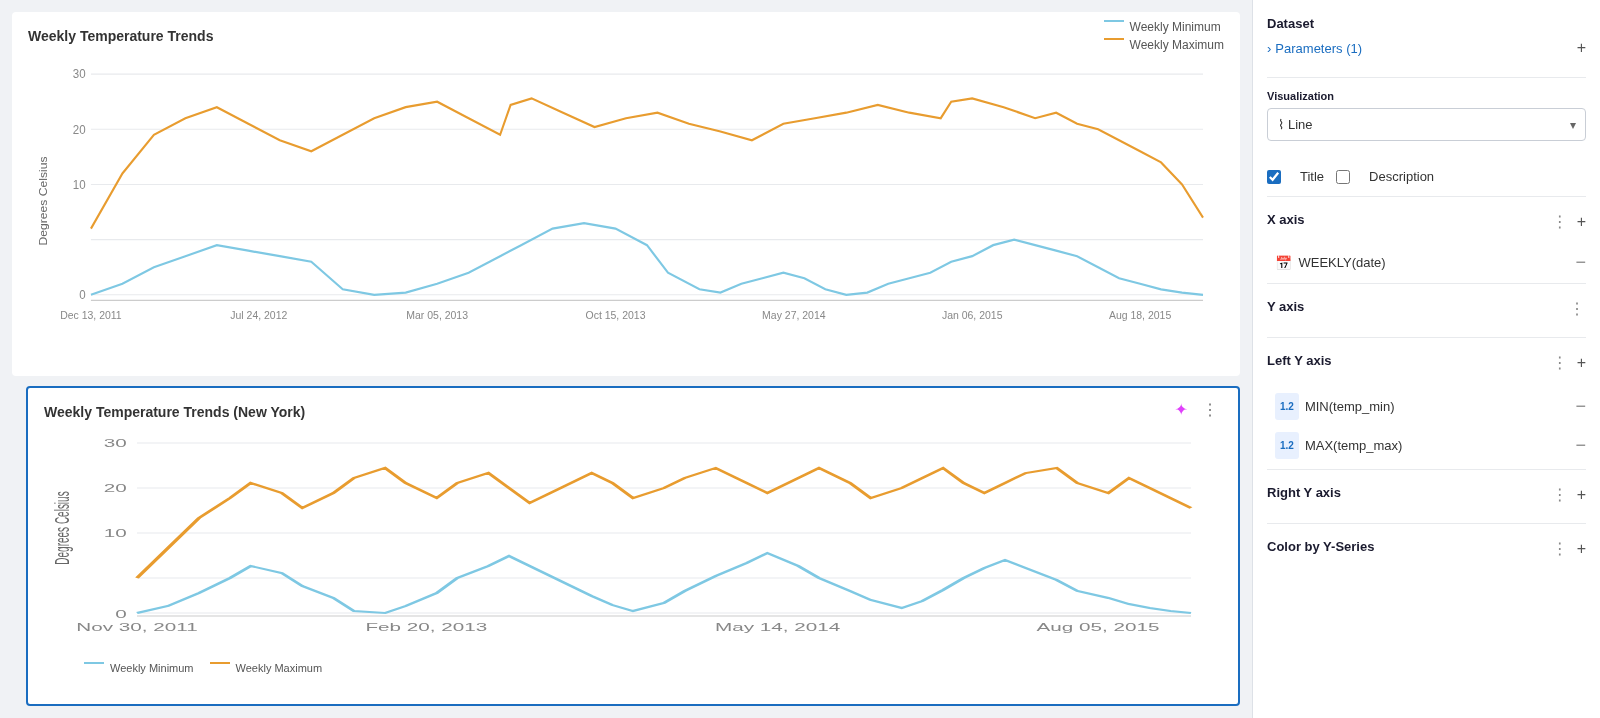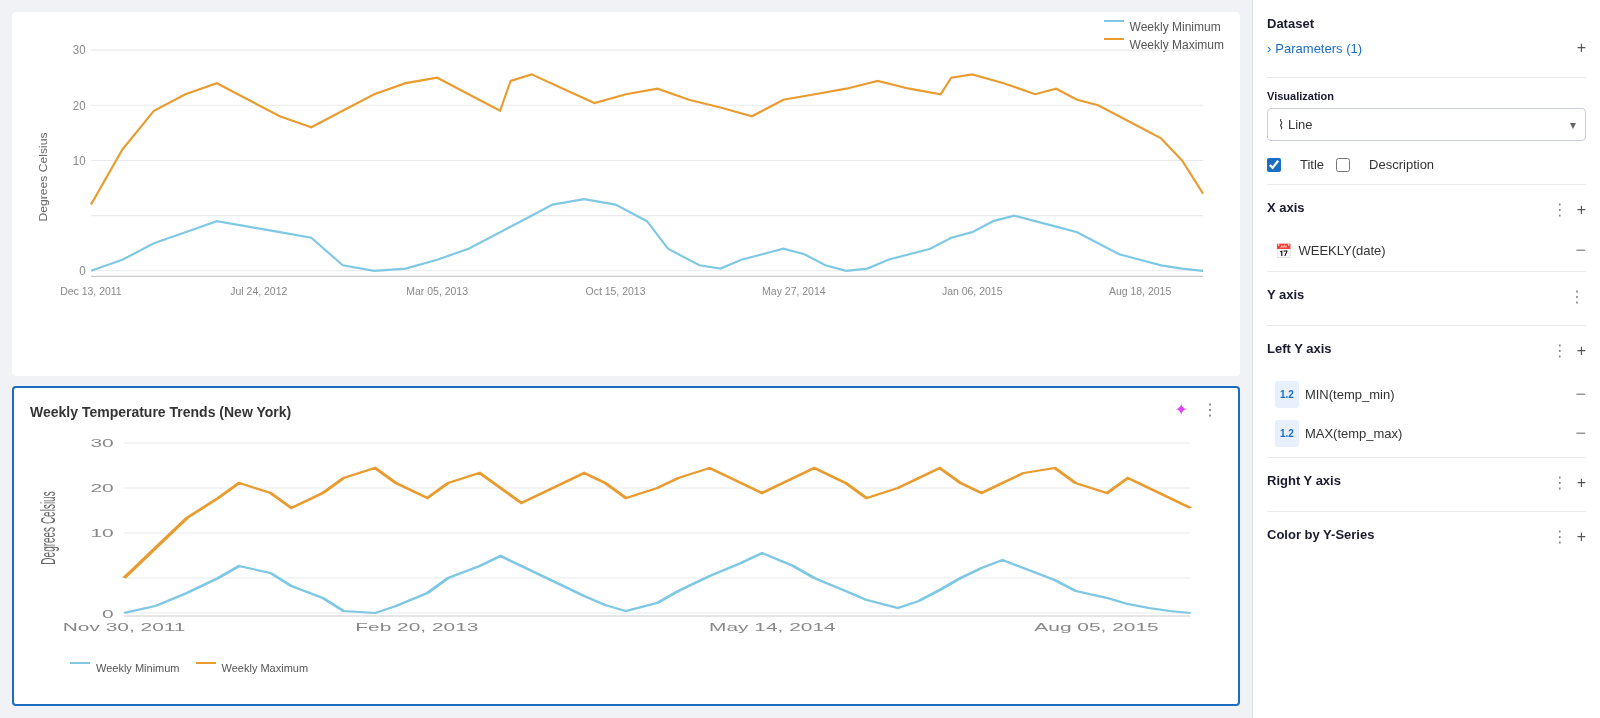--- a/index.html
+++ b/index.html
@@ -1,21 +1,21 @@
 <!DOCTYPE html>
 <html><head>
   <meta charset="utf-8">
   <style>
     * { box-sizing: border-box; margin: 0; padding: 0; }
     body { font-family: -apple-system, BlinkMacSystemFont, 'Segoe UI', sans-serif; background: #f0f2f5; display: flex; height: 718px; overflow: hidden; }
 
     .main-content { flex: 1; background: #f0f2f5; padding: 12px; display: flex; flex-direction: column; gap: 10px; min-width: 0; }
 
     .chart-container { background: #fff; border-radius: 4px; padding: 16px 16px 10px 16px; position: relative; flex: 1; }
-    .chart-container.selected { border: 2px solid #1a6dc0; flex: none; height: 320px; }
+    .chart-container.selected { border: 2px solid #1a6dc0; flex: none; height: 320px; margin-left: 14px; }
 
     .chart-title { font-size: 14px; font-weight: 600; color: #333; margin-bottom: 8px; }
 
     .chart-area { position: relative; width: 100%; height: calc(100% - 40px); }
 
     .chart-svg { width: 100%; height: 100%; }
 
     .legend { position: absolute; top: 8px; right: 16px; display: flex; flex-direction: column; gap: 4px; }
     .legend-item { display: flex; gap: 6px; font-size: 12px; color: #555; }
     .legend-line { width: 20px; height: 2px; }
@@ -42,21 +42,21 @@
     .params-label { font-size: 13px; color: #1a6dc0; display: flex; align-items: center; gap: 4px; font-weight: 500; cursor: pointer; }
     .icon-plus { font-size: 16px; color: #555; cursor: pointer; background: none; border: none; font-weight: 300; }
 
     .divider { border: none; border-top: 1px solid #e8eaed; margin: 6px 0 12px 0; }
 
     .section-row { display: flex; align-items: center; justify-content: space-between; margin-bottom: 6px; }
     .section-title { font-size: 11px; font-weight: 700; color: #1a1a2e; }
     .section-actions { display: flex; align-items: center; gap: 8px; }
     .dots-btn { background: none; border: none; cursor: pointer; font-size: 16px; color: #888; letter-spacing: 1px; }
 
-    .viz-select-wrapper { position: relative; margin-bottom: 16px; }
+    .viz-select-wrapper { position: relative; margin-bottom: 28px; }
     .viz-select-wrapper select { width: 100%; padding: 8px 32px 8px 10px; border: 1px solid #c9ced6; border-radius: 4px; font-size: 13px; appearance: none; background: #fff; color: #333; cursor: pointer; }
     .viz-select-wrapper::after { content: '▾'; position: absolute; right: 10px; top: 50%; transform: translateY(-50%); color: #666; pointer-events: none; font-size: 12px; }
 
     .title-desc-row { display: flex; align-items: center; gap: 12px; margin-bottom: 12px; }
     .checkbox-label { display: flex; align-items: center; gap: 19px; font-size: 13px; color: #333; cursor: pointer; }
     .checkbox-label input[type="checkbox"] { accent-color: #1a6dc0; width: 14px; height: 14px; }
 
     .axis-section { margin-bottom: 4px; }
     .axis-section-header { display: flex; align-items: flex-start; justify-content: space-between; padding: 15px 0; border-top: 1px solid #e8eaed; }
     .axis-section-title { font-size: 13px; font-weight: 600; color: #1a1a2e; }
@@ -66,20 +66,21 @@
     .axis-item-left .badge { background: #e8f0fe; color: #1a6dc0; border-radius: 3px; padding: 8px 5px; font-size: 10px; font-weight: 700; }
     .axis-item-left .calendar-icon { color: #666; font-size: 14px; }
     .minus-btn { background: none; border: none; cursor: pointer; font-size: 18px; color: #888; font-weight: 300; }
   </style>
 </head>
 <body>
 
 <div class="main-content">
 
   <div class="chart-container">
+    <div class="chart-title">Weekly Temperature Trends</div>
     <div class="legend">
       <div class="legend-item">
         <div class="legend-line blue"></div>
         <span>Weekly Minimum</span>
       </div>
       <div class="legend-item">
         <div class="legend-line orange"></div>
         <span>Weekly Maximum</span>
       </div>
     </div>

